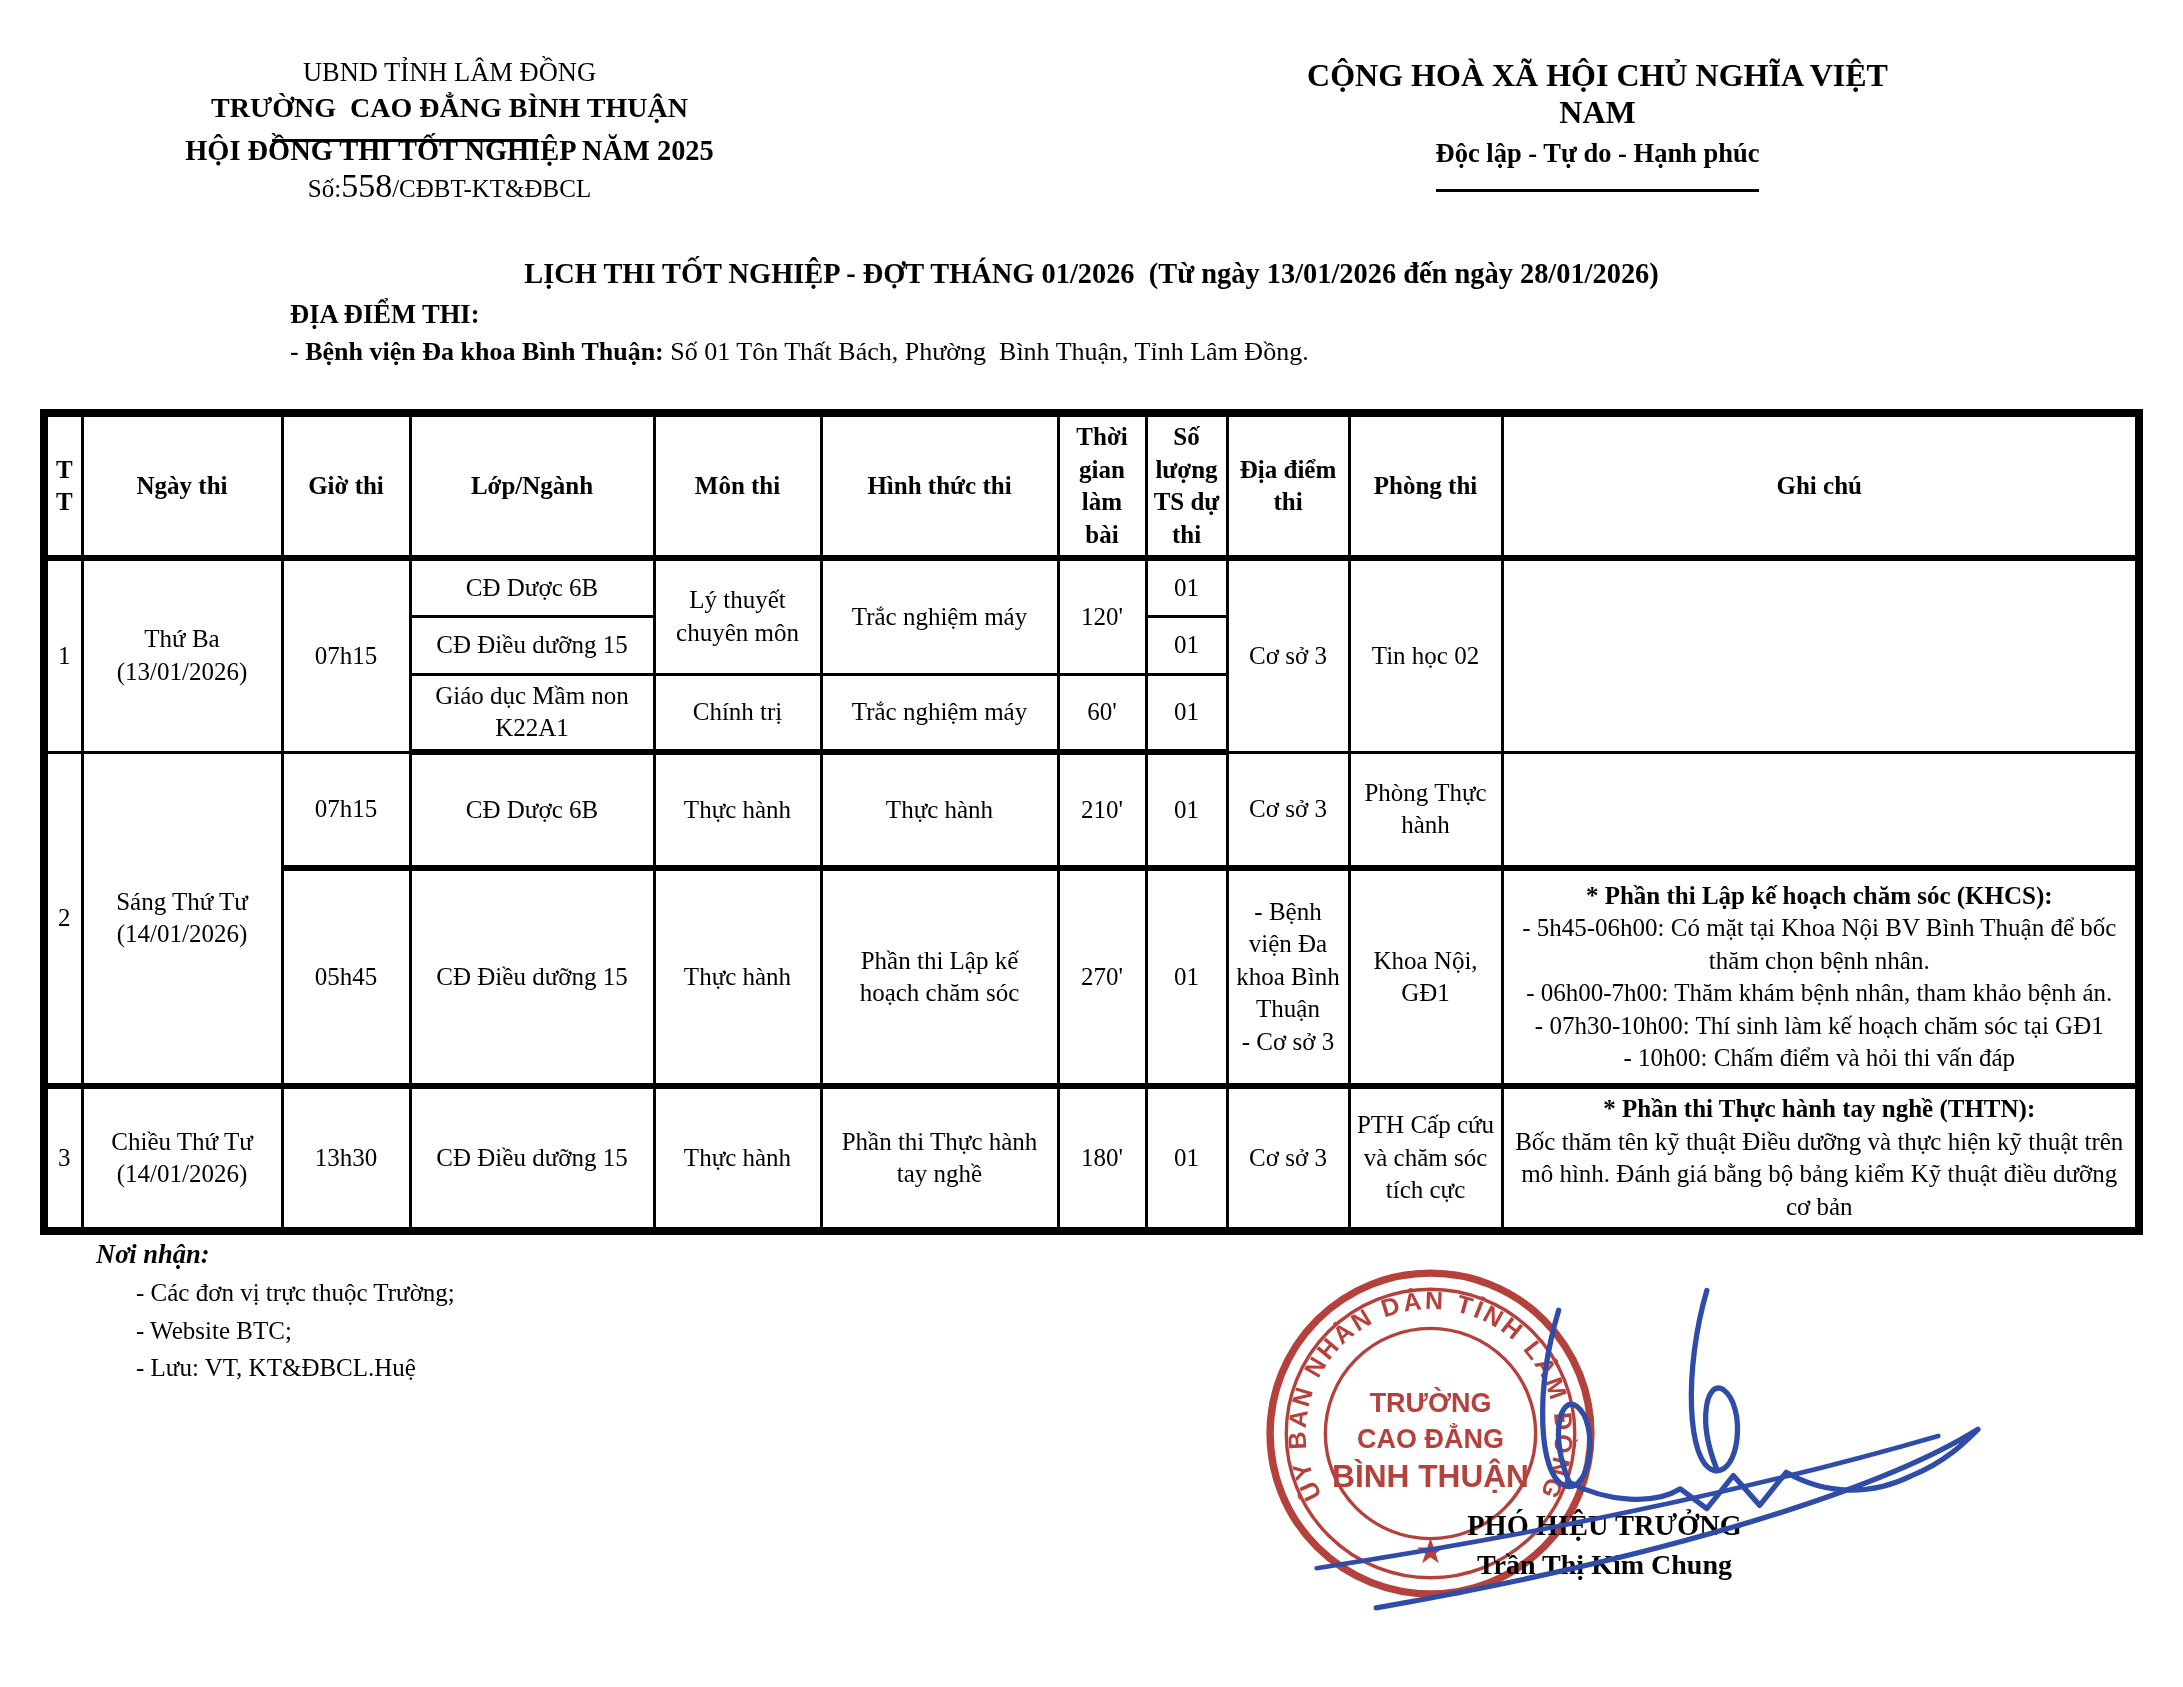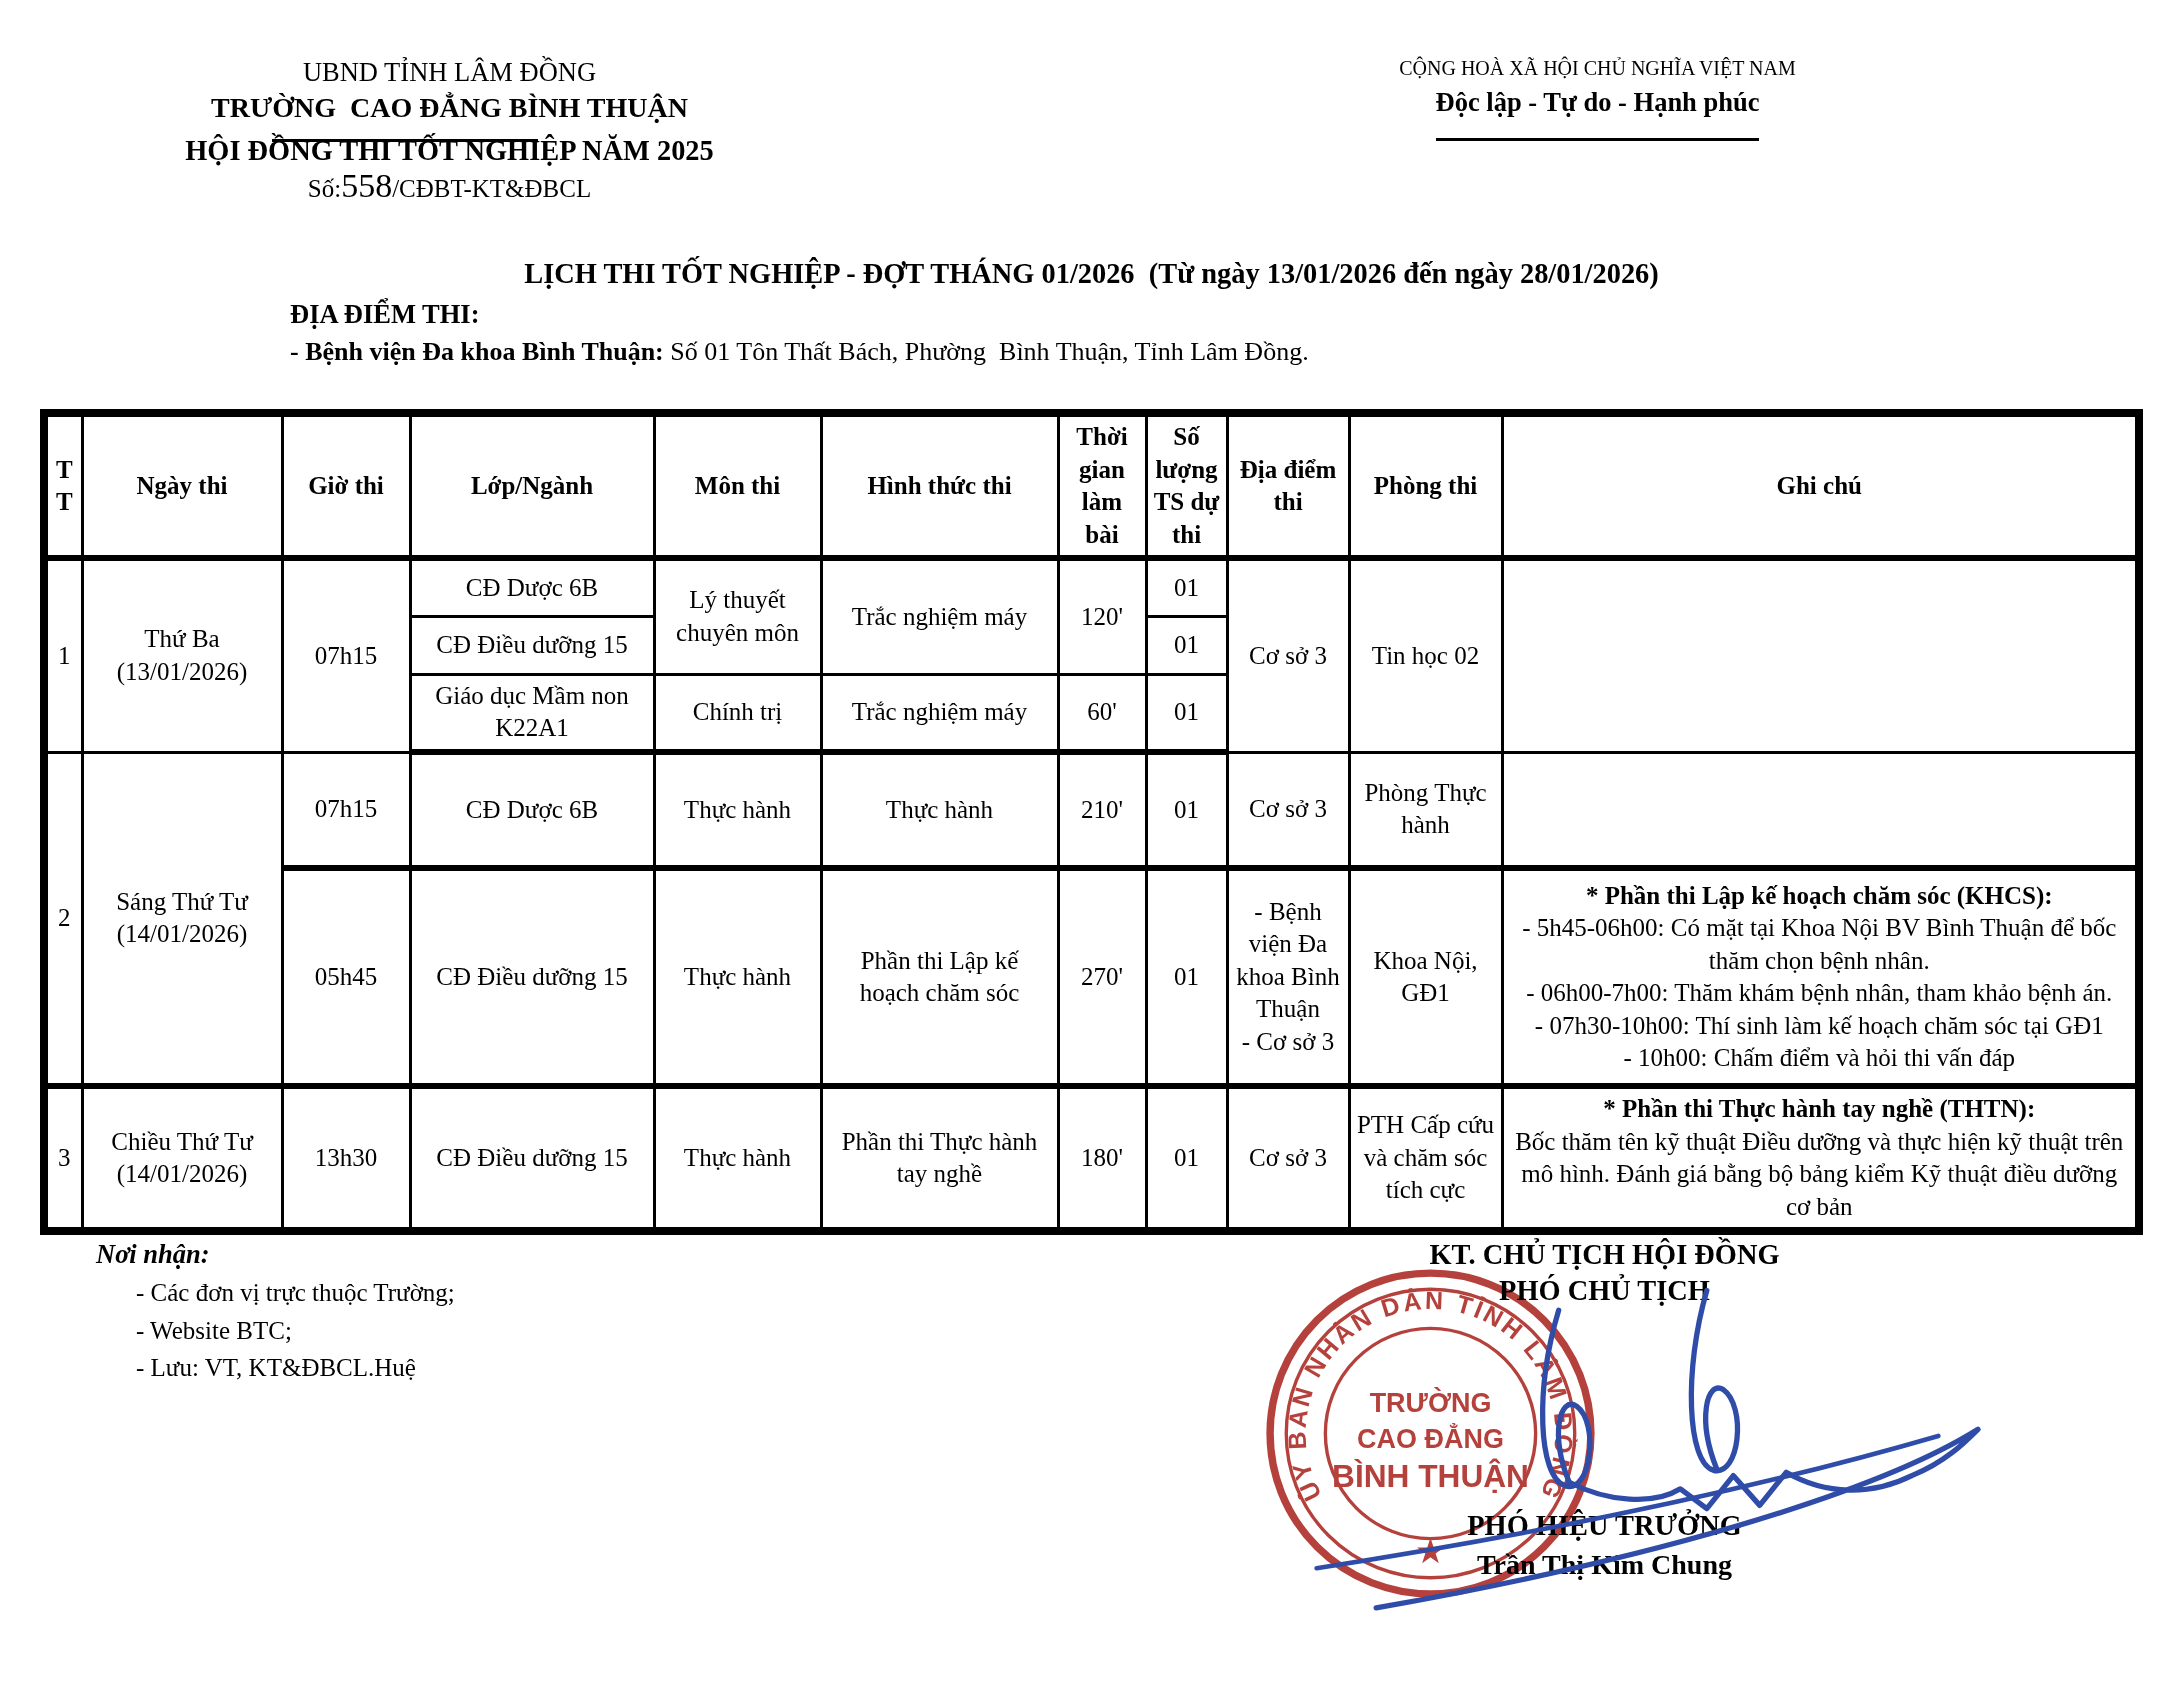--- a/index.html
+++ b/index.html
@@ -11,21 +11,21 @@
   .pre{white-space:pre-wrap;}
   
   .header-left{left:152px;top:57px;width:595px;text-align:center;}
   .hl1{font-size:26.5px;}
   .hl2{font-size:28px;font-weight:bold;margin-top:4px;white-space:pre;}
   .hl2 .u{border-bottom:3.3px solid #000;padding-bottom:16px;}
   .hl3{font-size:28.4px;font-weight:bold;margin-top:10.6px;}
   .hl4{font-size:25px;margin-top:2.6px;}
   .big-num{font-size:34px;line-height:1;}
   .header-right{left:1270px;top:57px;width:655px;text-align:center;}
-  .hr1{font-size:20px;font-weight:normal;}
+  .hr1{font-size:32px;font-weight:bold;}
   .hr2{font-size:26.5px;font-weight:bold;display:inline-block;border-bottom:3.3px solid #000;padding-bottom:20px;margin-top:6.6px;}
   .hr3{font-size:26.5px;font-style:italic;margin-top:26.5px;}
   .hr3 .big-num{font-size:37px;font-style:italic;}
   
   .doc-title{left:0;top:258px;width:2183px;text-align:center;font-size:28.4px;font-weight:bold;white-space:pre;}
   .location{left:290px;top:299px;width:1654px;font-size:26px;}
   .location .head{font-weight:bold;font-size:26.5px;}
   .location .line{margin-top:6.6px;white-space:pre-wrap;}
   .location .lead{font-weight:bold;}
   
@@ -193,24 +193,20 @@
   </tbody>
     </table>
 
   <div class="abs noi-nhan">
     <div class="label">Nơi nhận:</div>
     <div class="item">- Các đơn vị trực thuộc Trường;</div>
     <div class="item">- Website BTC;</div>
     <div class="item">- Lưu: VT, KT&amp;ĐBCL.Huệ</div>
   </div>
 
-  <div class="abs sign-top">
-    <div class="l1">KT. CHỦ TỊCH HỘI ĐỒNG</div>
-    <div class="l2">PHÓ CHỦ TỊCH</div>
-  </div>
 
   <div class="abs stamp-wrap">
     <svg width="337" height="337" viewBox="0 0 500 500">
       <circle class="stamp-ring" cx="250" cy="250" r="238" stroke-width="11"></circle>
       <circle class="stamp-ring" cx="250" cy="250" r="214" stroke-width="5"></circle>
       <circle class="stamp-ring" cx="250" cy="250" r="156" stroke-width="5"></circle>
       <path id="ringPath" d="M 119 381 A 185 185 0 1 1 381 381" fill="none"></path>
       <text class="stamp-text" font-size="37" letter-spacing="4">
         <textPath href="#ringPath" startOffset="50%" text-anchor="middle">ỦY BAN NHÂN DÂN TỈNH LÂM ĐỒNG</textPath>
       </text>

